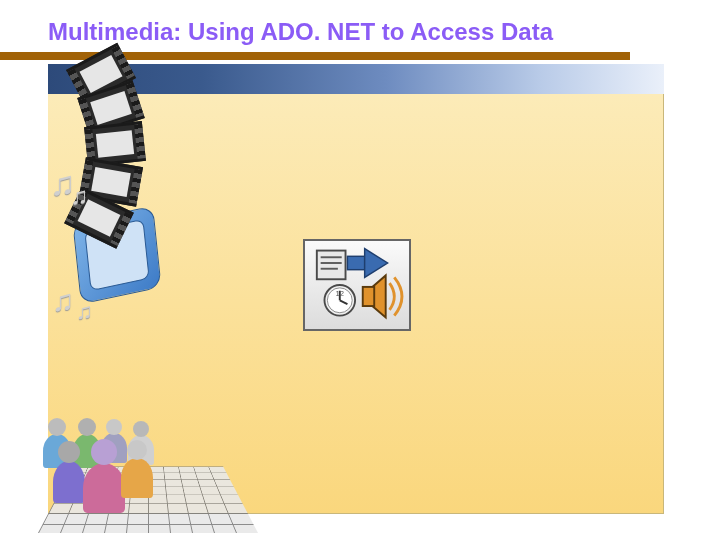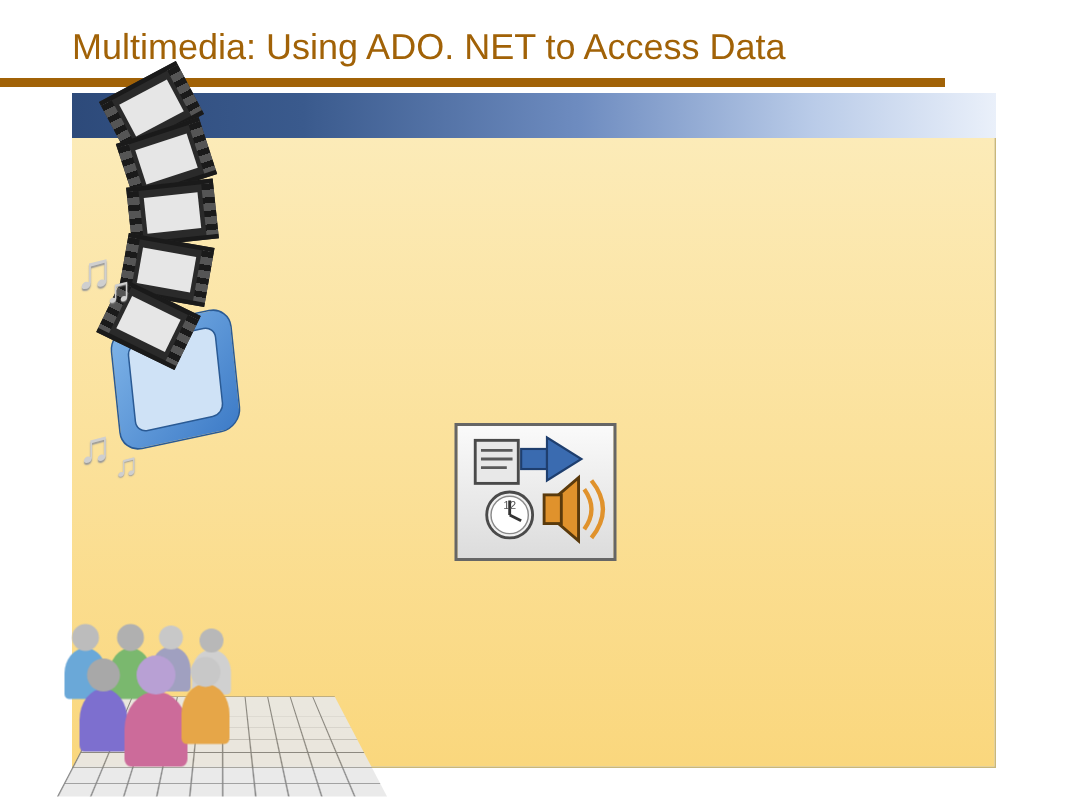--- a/index.html
+++ b/index.html
@@ -6,24 +6,24 @@
   body {
     width: 720px;
     height: 540px;
     background: #fff;
     font-family: Arial, Helvetica, sans-serif;
     position: relative;
     overflow: hidden;
   }
   .title {
     font-size: 24px;
-    font-weight: 400;
-    color: #a16207;
+    font-weight: 700;
+    color: #8b5cf6;
     padding: 18px 0 6px 48px;
-    border-bottom: 6px solid #a16207;
+    border-bottom: 8px solid #a16207;
     width: 630px;
   }
   .banner {
     width: 616px;
     height: 30px;
     margin-left: 48px;
     margin-top: 4px;
     background: linear-gradient(to right, #2d4a7a 0%, #3a5a8d 25%, #6e8cc0 55%, #b9cbe8 80%, #eaf0fa 100%);
   }
   .content {
@@ -133,21 +133,20 @@
   
   .play-btn {
     position: absolute;
     left: 255px;
     top: 145px;
     width: 108px;
     height: 92px;
     background: linear-gradient(to bottom, #fafafa, #dcdcdc);
     border: 2px solid #666;
     cursor: pointer;
-    margin-top: 45px;
   }
   .play-btn svg { width: 100%; height: 100%; display: block; }
 </style>
 </head>
 <body>
 
 <div class="title">Multimedia:  Using ADO. NET to Access Data</div>
 <div class="banner"></div>
 
 <div class="content">

